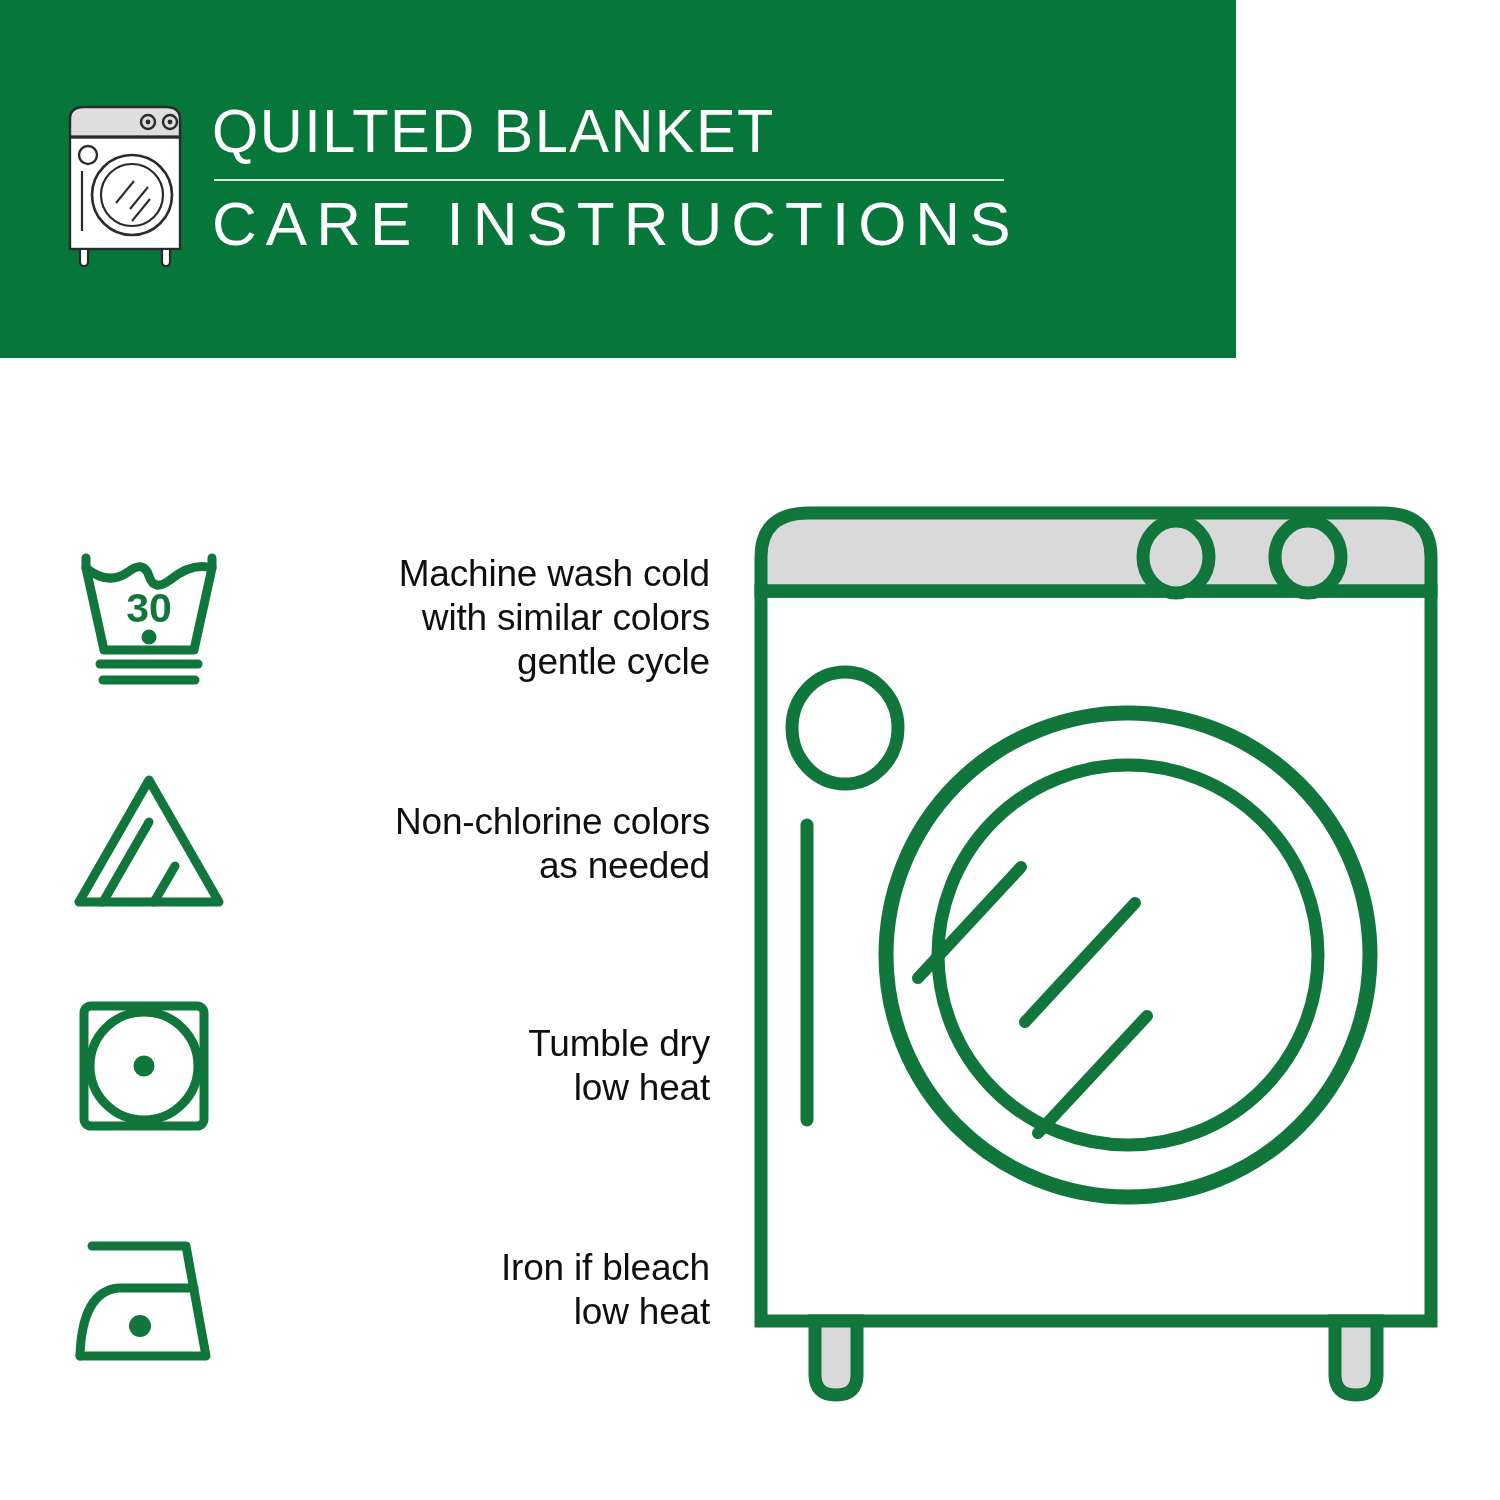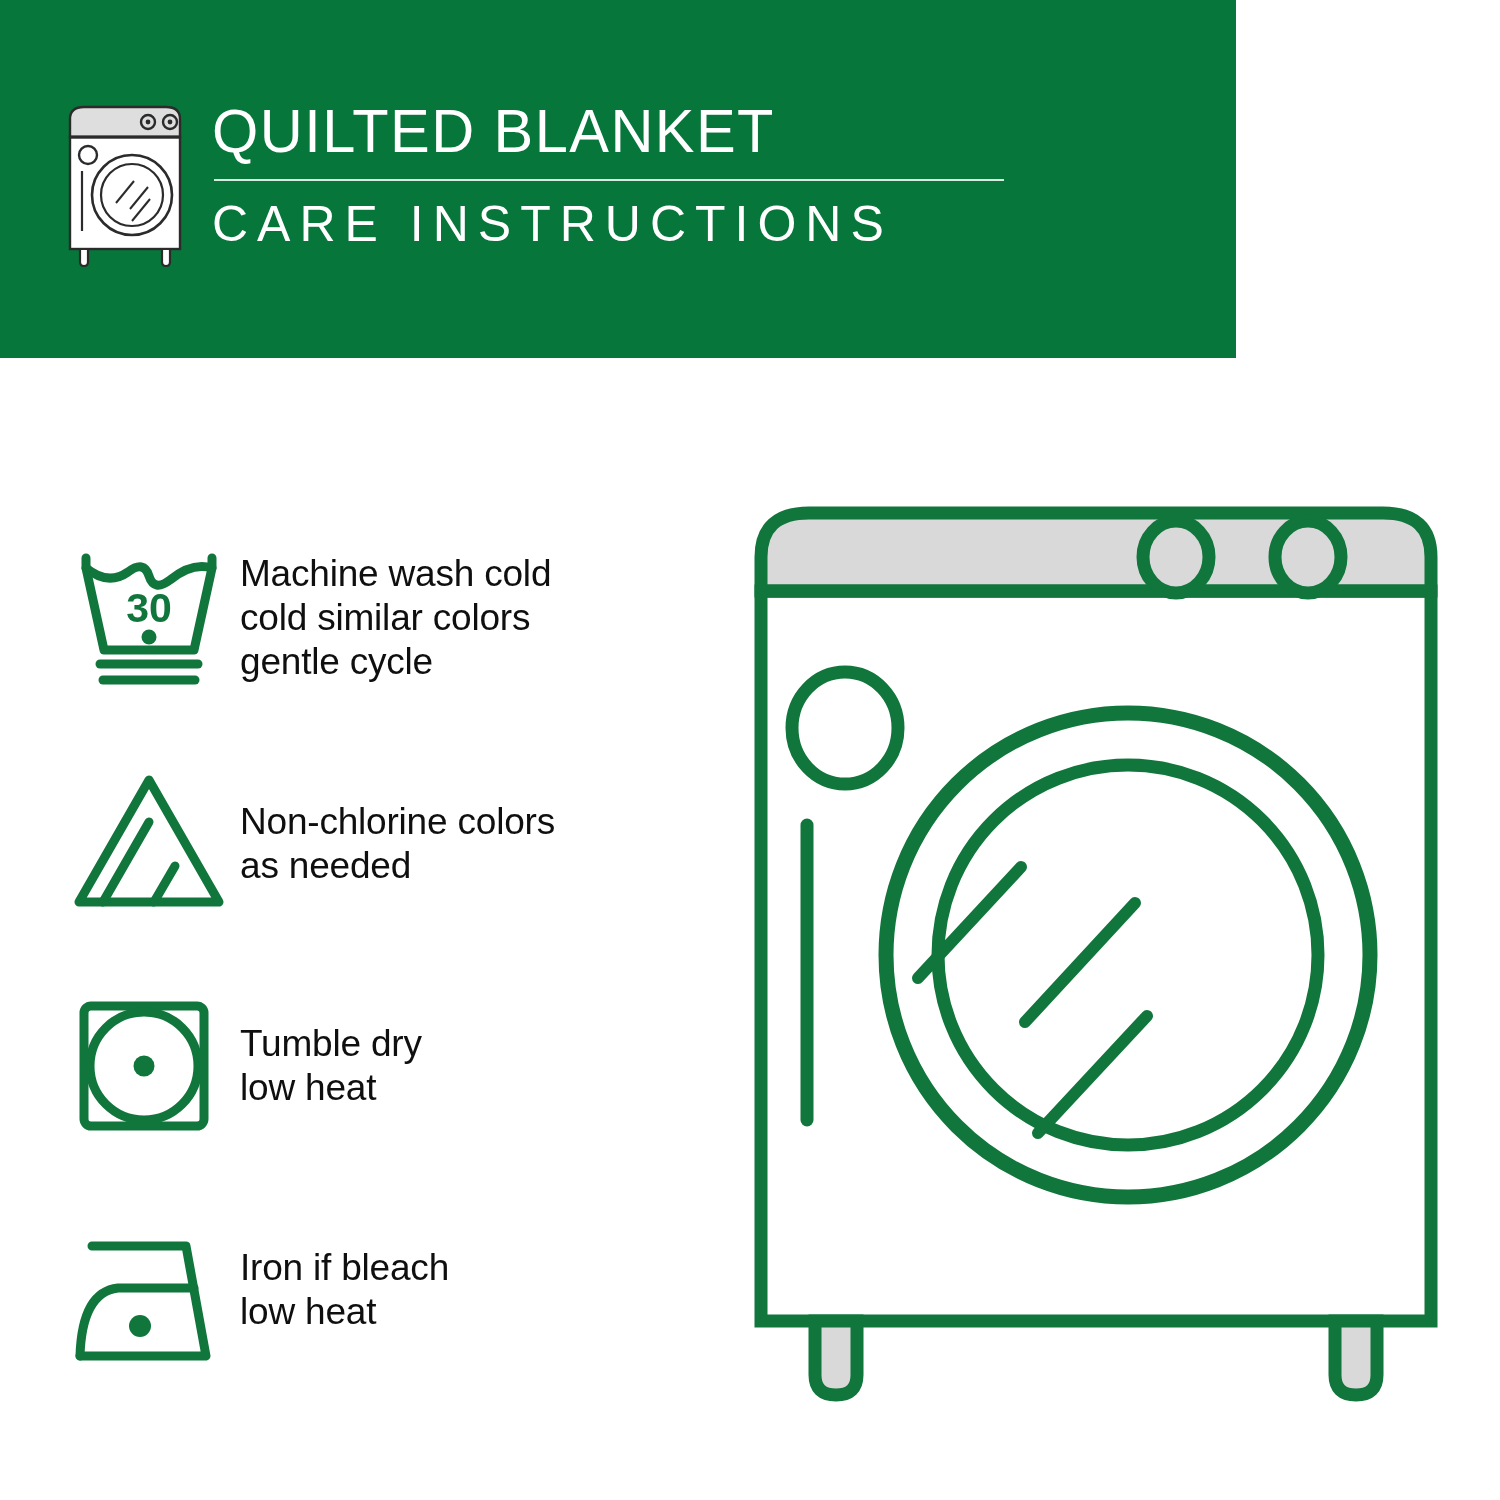--- a/index.html
+++ b/index.html
@@ -54,21 +54,21 @@
     transform-origin: left center;
   }
   #title-rule {
     height: 2px;
     background: #d8ece0;
     width: 790px;
     margin: 12px 0 10px 2px;
   }
   #title-sub {
     color: #ffffff;
-    font-size: 50px;
+    font-size: 62px;
     line-height: 66px;
     font-weight: 400;
     letter-spacing: 9px;
     white-space: nowrap;
     font-family: "Liberation Sans", sans-serif;
   }
 
   
   #instructions {
     position: absolute;
@@ -90,21 +90,21 @@
   }
   .instr-text {
     flex: 1 1 auto;
     color: #100f10;
     font-size: 37px;
     line-height: 44px;
     font-family: "Liberation Sans", sans-serif;
     letter-spacing: -0.2px;
     padding-top: 18px;
   }
-  .instr-text .tline { display: block; white-space: nowrap; }
+  .instr-text .tline { display: block; white-space: nowrap; text-align: right; }
 
   .row-wash   .instr-text { padding-top: 28px; }
   .row-bleach .instr-text { padding-top: 48px; }
   .row-dry    .instr-text { padding-top: 42px; }
   .row-iron   .instr-text { padding-top: 38px; }
 
   .row-wash   .instr-symbol { padding-top: 22px; }
   .row-bleach .instr-symbol { padding-top: 18px; }
   .row-dry    .instr-symbol { padding-top: 12px; }
   .row-iron   .instr-symbol { padding-top: 22px; }
@@ -171,21 +171,21 @@
           <path d="M16 22 Q38 40 58 26 Q74 14 79 30 Q84 46 100 34 Q122 16 142 22"></path>
           <line x1="30" y1="118" x2="128" y2="118"></line>
           <line x1="33" y1="134" x2="125" y2="134"></line>
         </g>
         <text x="79" y="76" fill="#11763c" font-family="Liberation Sans, sans-serif" font-size="41" font-weight="bold" text-anchor="middle">30</text>
         <circle cx="79" cy="91" r="7.5" fill="#11763c"></circle>
       </svg>
     </div>
     <div class="instr-text">
       <span class="tline">Machine wash cold</span>
-      <span class="tline">cold similar colors</span>
+      <span class="tline">with similar colors</span>
       <span class="tline">gentle cycle</span>
     </div>
   </div>
 
   <div class="instr-row row-bleach">
     <div class="instr-symbol">
       <svg viewBox="0 0 170 150" width="170" height="150" xmlns="http://www.w3.org/2000/svg">
         <g fill="none" stroke="#11763c" stroke-width="9" stroke-linecap="round" stroke-linejoin="round">
           <path d="M79 10 L149 132 L9 132 Z"></path>
           <line x1="79" y1="52" x2="33" y2="132"></line>

